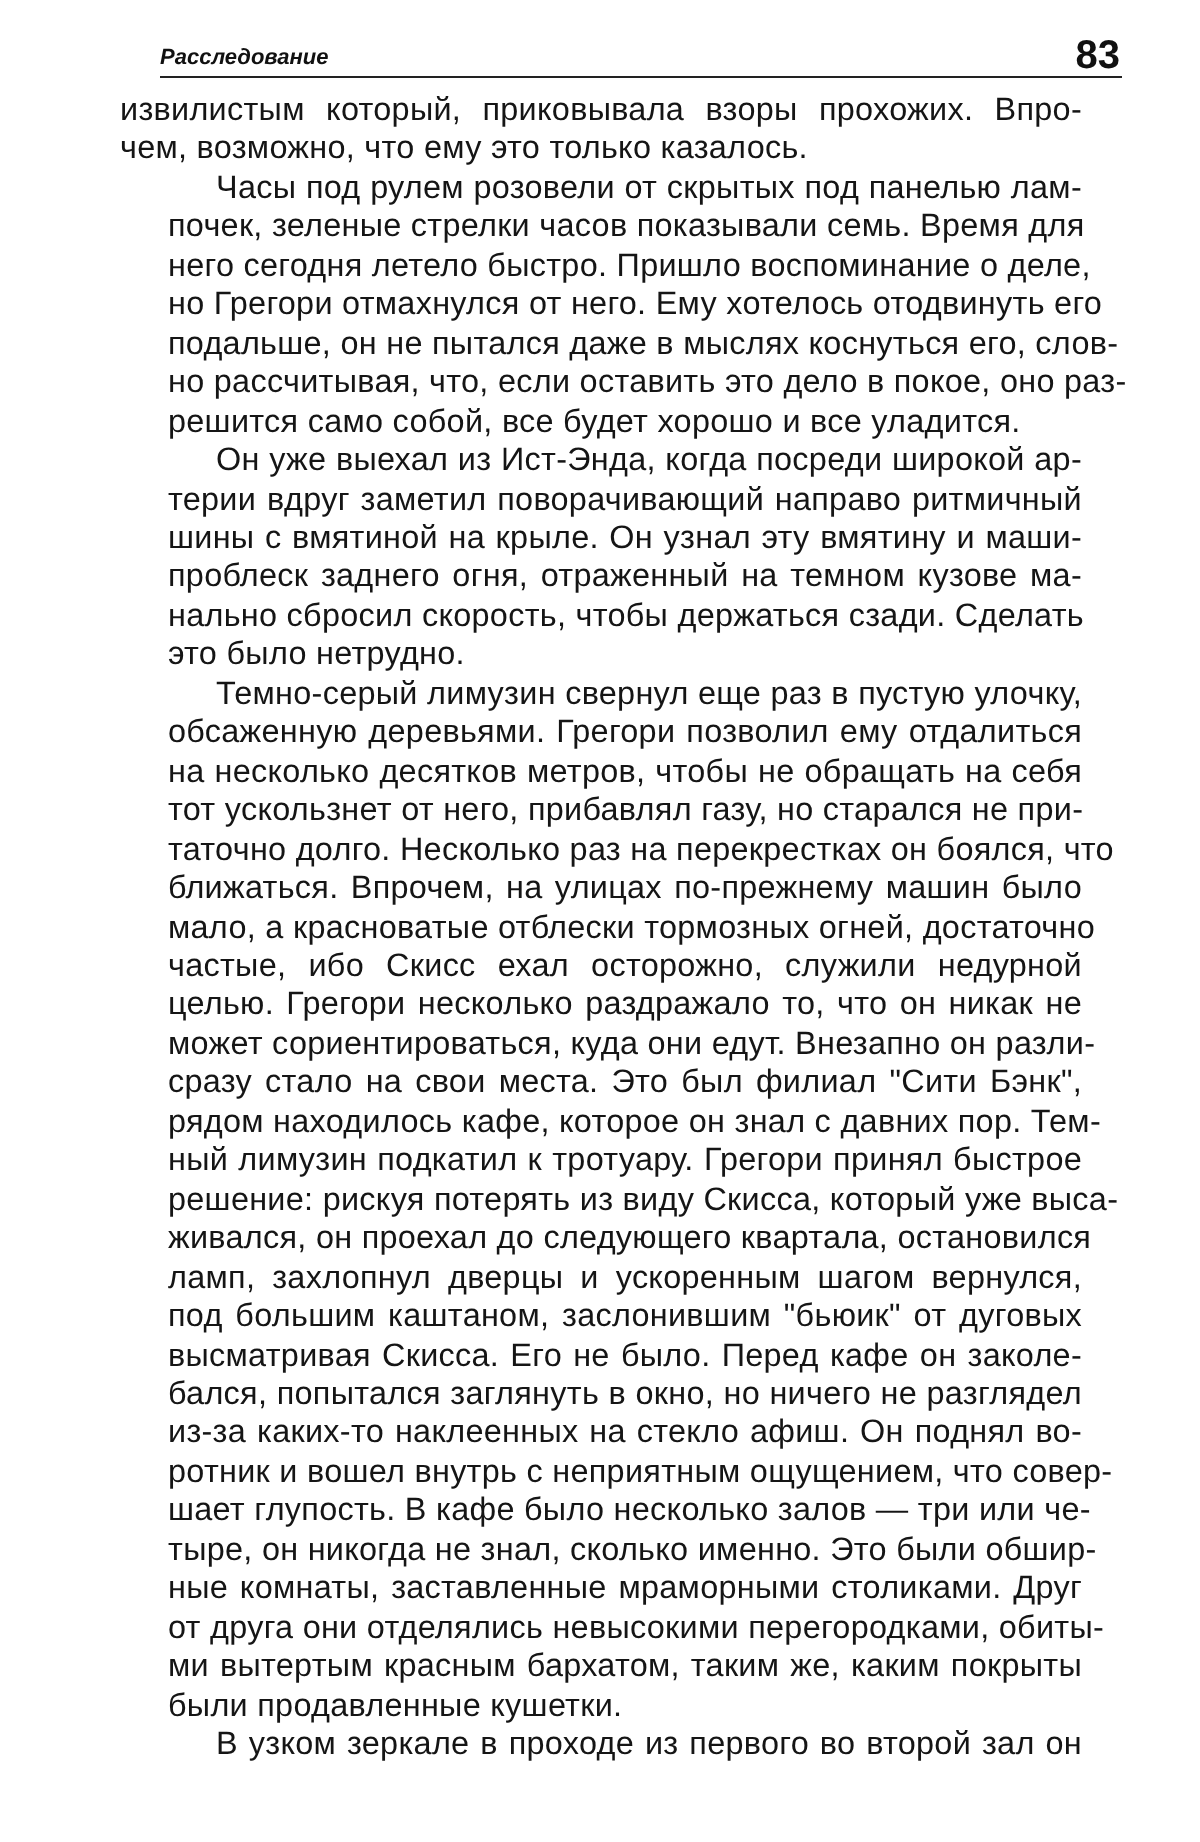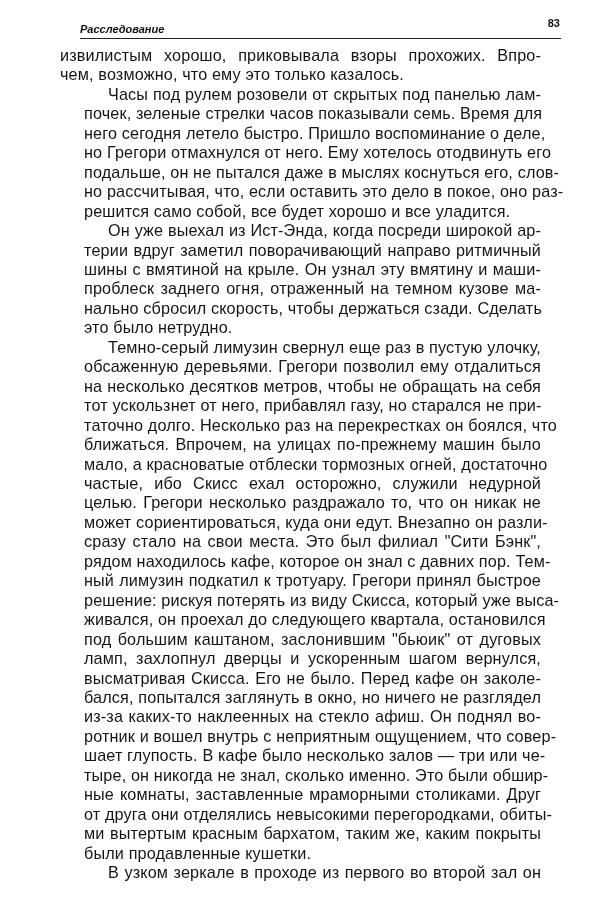--- a/index.html
+++ b/index.html
@@ -1,38 +1,38 @@
 <!DOCTYPE html>
 <html><head>
 <meta charset="utf-8">
 <style>
   html, body { margin: 0; padding: 0; background: #ffffff; }
   body { width: 600px; height: 921px; position: relative; overflow: hidden; }
   .page { position: absolute; left: 60px; top: 0; width: 481px; }
   .running-head { position: absolute; left: 0; top: 22px; width: 481px; height: 16px; border-bottom: 1.5px solid #222; margin-left: 20px; }
   .running-title { position: absolute; left: 0; top: 1px; font-family: "Liberation Sans", sans-serif; font-style: italic; font-weight: bold; font-size: 11px; color: #111; }
-  .page-number { position: absolute; right: 1px; top: -5px; font-family: "Liberation Sans", sans-serif; font-weight: bold; font-size: 11px; color: #111; }
+  .page-number { position: absolute; right: 1px; top: -5px; font-family: "Liberation Sans", sans-serif; font-weight: bold; font-size: 20px; color: #111; }
   .body-text { position: absolute; left: 0; top: 46px; width: 481px; font-family: "Liberation Sans", sans-serif; font-size: 16.2px; line-height: 19.45px; color: #151515; text-align: justify; letter-spacing: 0.15px; }
   .para { margin: 0; text-indent: 0; }
   .para.indent { text-indent: 24px; }
   .line { display: block; text-align: justify; text-align-last: justify; white-space: nowrap; }
   .line.last { text-align-last: left; }
 </style>
 </head>
 <body>
 
 <div class="page">
   <div class="running-head">
     <span class="running-title">Расследование</span>
     <span class="page-number">83</span>
   </div>
 
   <div class="body-text" id="body-text">
       <div class="para">
-        <span class="line">извилистым хорошо, приковывала взоры прохожих. Впро-</span>
+        <span class="line">извилистым который, приковывала взоры прохожих. Впро-</span>
         <span class="line last">чем, возможно, что ему это только казалось.</span>
       </div>
       <div class="para indent">
         <span class="line" style="padding-left: 24px;">Часы под рулем розовели от скрытых под панелью лам-</span>
         <span class="line">почек, зеленые стрелки часов показывали семь. Время для</span>
         <span class="line">него сегодня летело быстро. Пришло воспоминание о деле,</span>
         <span class="line">но Грегори отмахнулся от него. Ему хотелось отодвинуть его</span>
         <span class="line">подальше, он не пытался даже в мыслях коснуться его, слов-</span>
         <span class="line">но рассчитывая, что, если оставить это дело в покое, оно раз-</span>
         <span class="line last">решится само собой, все будет хорошо и все уладится.</span>
@@ -54,22 +54,22 @@
         <span class="line">ближаться. Впрочем, на улицах по-прежнему машин было</span>
         <span class="line">мало, а красноватые отблески тормозных огней, достаточно</span>
         <span class="line">частые, ибо Скисс ехал осторожно, служили недурной</span>
         <span class="line">целью. Грегори несколько раздражало то, что он никак не</span>
         <span class="line">может сориентироваться, куда они едут. Внезапно он разли-</span>
         <span class="line">сразу стало на свои места. Это был филиал "Сити Бэнк",</span>
         <span class="line">рядом находилось кафе, которое он знал с давних пор. Тем-</span>
         <span class="line">ный лимузин подкатил к тротуару. Грегори принял быстрое</span>
         <span class="line">решение: рискуя потерять из виду Скисса, который уже выса-</span>
         <span class="line">живался, он проехал до следующего квартала, остановился</span>
+        <span class="line">ламп, захлопнул дверцы и ускоренным шагом вернулся,</span>
         <span class="line">под большим каштаном, заслонившим "бьюик" от дуговых</span>
-        <span class="line">ламп, захлопнул дверцы и ускоренным шагом вернулся,</span>
         <span class="line">высматривая Скисса. Его не было. Перед кафе он заколе-</span>
         <span class="line">бался, попытался заглянуть в окно, но ничего не разглядел</span>
         <span class="line">из-за каких-то наклеенных на стекло афиш. Он поднял во-</span>
         <span class="line">ротник и вошел внутрь с неприятным ощущением, что совер-</span>
         <span class="line">шает глупость. В кафе было несколько залов — три или че-</span>
         <span class="line">тыре, он никогда не знал, сколько именно. Это были обшир-</span>
         <span class="line">ные комнаты, заставленные мраморными столиками. Друг</span>
         <span class="line">от друга они отделялись невысокими перегородками, обиты-</span>
         <span class="line">ми вытертым красным бархатом, таким же, каким покрыты</span>
         <span class="line last">были продавленные кушетки.</span>

